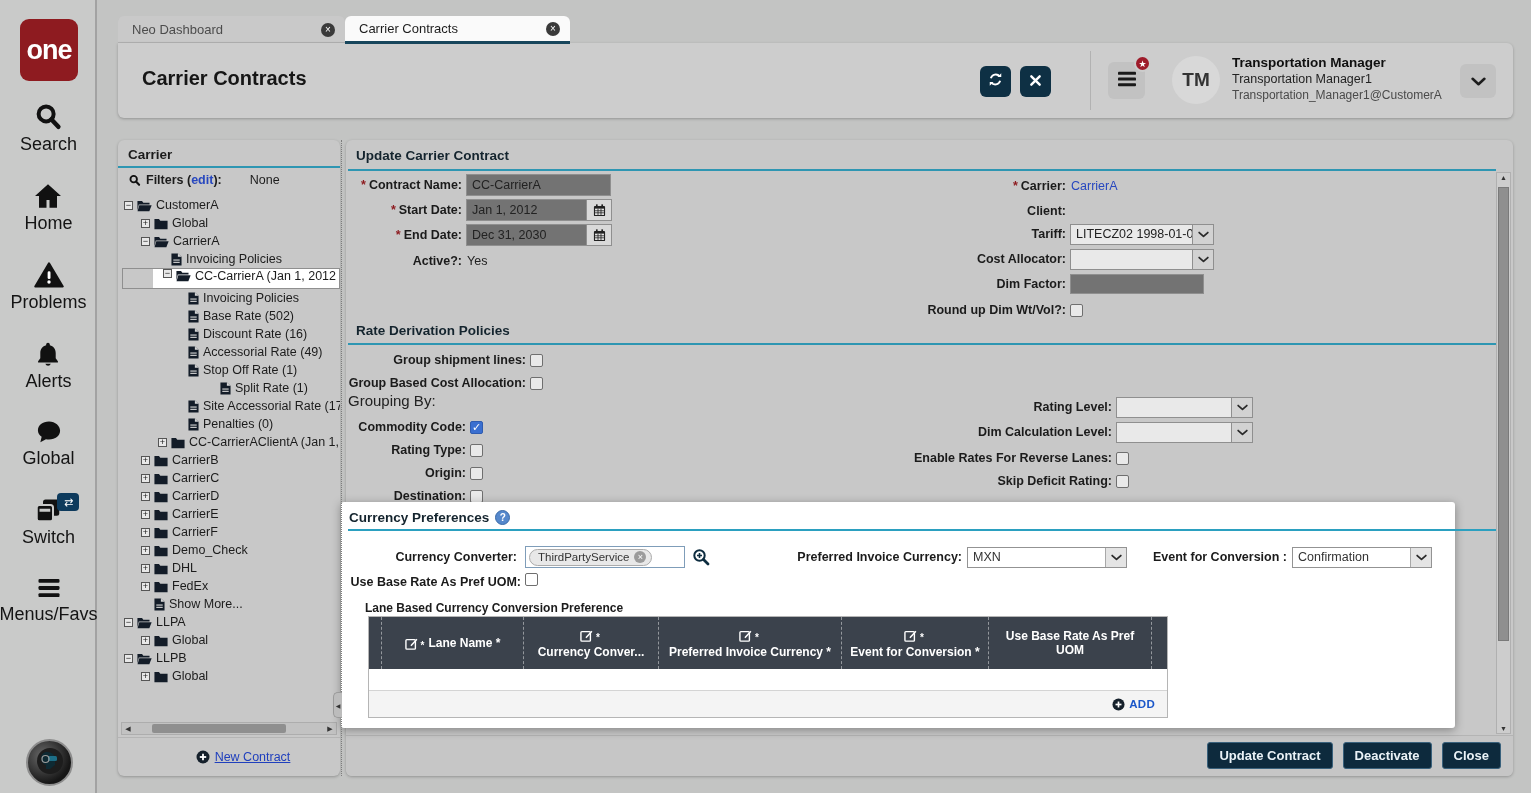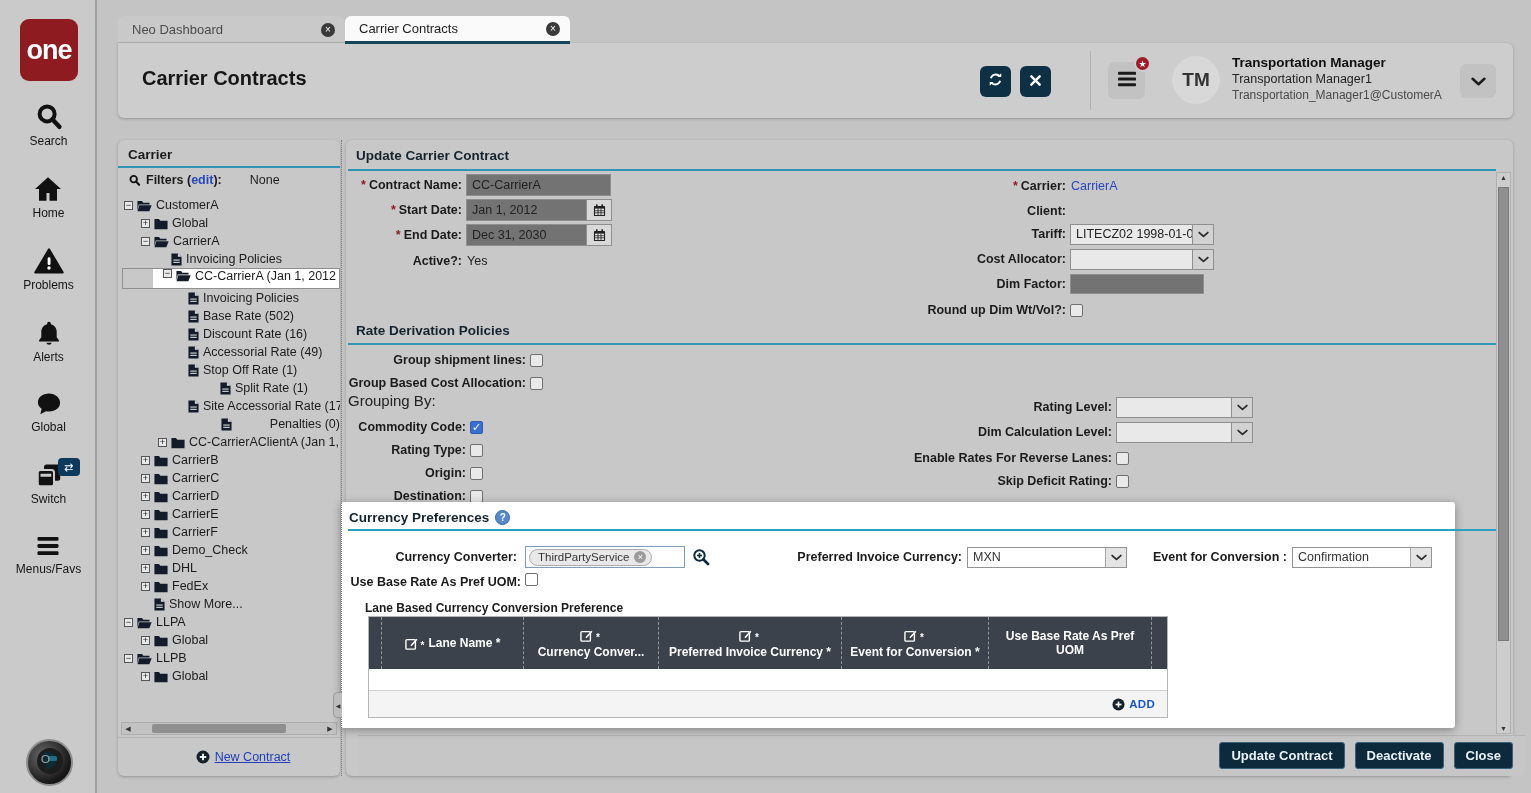--- a/index.html
+++ b/index.html
@@ -5,21 +5,21 @@
   html,body{margin:0;padding:0;background:#a9a9a9;}
   *{box-sizing:border-box;}
   #stage{position:relative;width:1531px;height:793px;background:#c3c4c3;overflow:hidden;
          font-family:"Liberation Sans","DejaVu Sans",sans-serif;color:#1c1c1c;}
   
   #rail{position:absolute;left:0;top:0;width:97px;height:793px;background:#c9cac9;border-right:2px solid #a2a2a2;}
   #logo{position:absolute;left:20px;top:19px;width:58px;height:62px;background:#8e1b20;border-radius:9px;
         display:flex;align-items:center;justify-content:center;color:#fff;font-size:27px;font-weight:600;letter-spacing:-1px;}
   #rail-items{position:absolute;left:0;top:102px;width:97px;display:flex;flex-direction:column;align-items:center;}
   .side-item{display:flex;flex-direction:column;align-items:center;margin-bottom:26px;cursor:pointer;position:relative;}
-  .side-item .lbl{font-size:12px;color:#141414;margin-top:2px;white-space:nowrap;}
+  .side-item .lbl{font-size:18px;color:#141414;margin-top:2px;white-space:nowrap;}
   .side-badge{position:absolute;right:-16px;top:-2px;width:22px;height:18px;background:#0d3a5c;border-radius:4px;
               color:#fff;font-size:11px;display:flex;align-items:center;justify-content:center;}
   #ai-btn{position:absolute;left:26px;top:739px;width:47px;height:47px;border-radius:50%;
           background:radial-gradient(circle at 35% 35%,#6a6a6a,#161616 70%);border:2px solid #8d8d8d;
           display:flex;align-items:center;justify-content:center;}
   
   .tab{position:absolute;top:16px;height:27px;border-radius:6px 6px 0 0;display:flex;align-items:center;
        padding:0 10px 0 14px;font-size:13px;cursor:pointer;}
   .tab .tlabel{flex:1;white-space:nowrap;overflow:hidden;}
   .tab.inactive{background:#c9c9c9;color:#4c4c4c;box-shadow:inset 0 -1px 0 #b3b3b3;}
@@ -91,21 +91,21 @@
   .cb.checked{background:#3a6fd0;border-color:#2f5cb0;}
   .cb.checked::after{content:"✓";color:#fff;font-size:11px;font-weight:bold;position:absolute;left:1px;top:-1px;}
   .plain{font-size:12.5px;color:#222;margin-left:5px;}
   a.flink{color:#2747bf;font-size:12.5px;margin-left:5px;text-decoration:none;cursor:pointer;}
   #groupby-label{position:absolute;left:2px;top:252px;font-size:15px;color:#222;}
   
   #vscroll{position:absolute;left:1150px;top:32px;width:15px;height:562px;background:#cdcdcd;border:1px solid #b0b0b0;}
   #vscroll .scr-arrow{position:absolute;left:0;width:13px;}
   #v-thumb{position:absolute;left:1px;top:14px;width:11px;height:454px;background:#8f8f8f;border:1px solid #7a7a7a;cursor:pointer;}
   
-  #form-footer{position:absolute;left:12px;bottom:0;width:100%;height:41px;background:#c6c6c6;border-radius:0 0 6px 6px;
+  #form-footer{position:absolute;left:0;bottom:0;width:100%;height:41px;background:#c6c6c6;border-radius:0 0 6px 6px;
                box-shadow:inset 0 1px 0 #b4b4b4;display:flex;align-items:center;justify-content:flex-end;
                padding-right:12px;gap:10px;}
   .foot-btn{background:#0d2a3d;color:#eaf2f7;border:1px solid #39617c;border-radius:3px;font-size:13px;font-weight:600;
             padding:5px 11px;cursor:pointer;font-family:inherit;}
   
   #spotlight{position:absolute;left:341px;top:502px;width:1114px;height:226px;background:#ffffff;border-radius:3px;
              box-shadow:0 2px 10px rgba(0,0,0,.35);z-index:6;}
   #cur-title-row{position:absolute;left:8px;top:8px;display:flex;align-items:center;}
   #help-icon{width:15px;height:15px;border-radius:50%;background:#5588cc;border:1px solid #3a6aa8;color:#fff;font-size:10px;
              font-weight:bold;text-align:center;line-height:14px;margin-left:6px;cursor:pointer;}
@@ -428,21 +428,21 @@
           <span class="tic">
             <svg width="11" height="13" viewBox="0 0 12 14">
               <path d="M.5.5 h7 l4 3.5 v9.5 H.5 z" fill="#131c28"></path>
               <path d="M7.5.5 l4 3.5 h-4 z" fill="#d9d9d9"></path>
               <rect x="2.5" y="7" width="7" height="1.2" fill="#d9d9d9"></rect>
               <rect x="2.5" y="9.5" width="7" height="1.2" fill="#d9d9d9"></rect>
             </svg>
           </span>
           <span class="tlab">Site Accessorial Rate (17)</span>
         </div>
-        <div class="trow" style="padding-left: 57px; justify-content: space-between;">
+        <div class="trow" style="padding-left: 57px;">
           <span class="ttog empty"></span>
           <span class="tic">
             <svg width="11" height="13" viewBox="0 0 12 14">
               <path d="M.5.5 h7 l4 3.5 v9.5 H.5 z" fill="#131c28"></path>
               <path d="M7.5.5 l4 3.5 h-4 z" fill="#d9d9d9"></path>
               <rect x="2.5" y="7" width="7" height="1.2" fill="#d9d9d9"></rect>
               <rect x="2.5" y="9.5" width="7" height="1.2" fill="#d9d9d9"></rect>
             </svg>
           </span>
           <span class="tlab">Penalties (0)</span>

